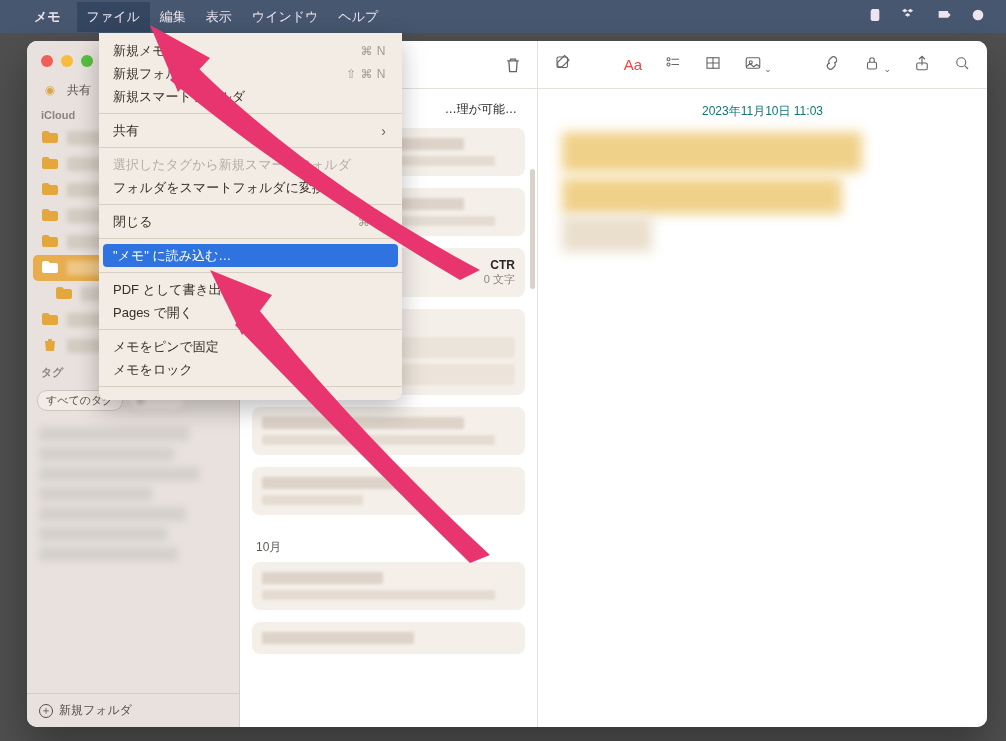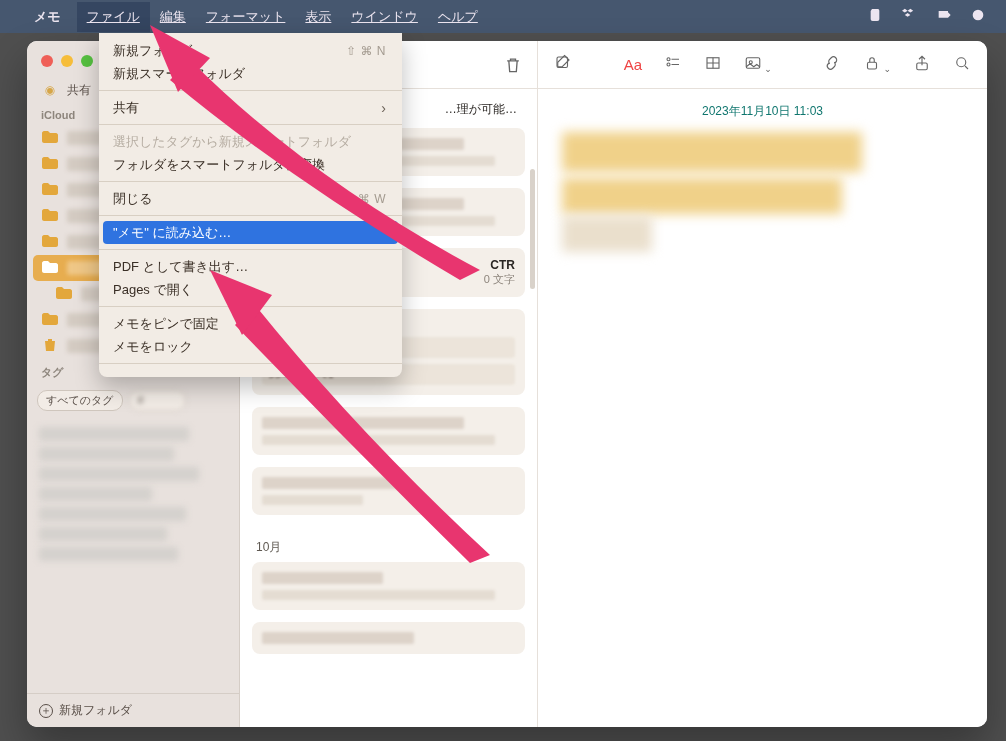--- a/index.html
+++ b/index.html
@@ -2,21 +2,21 @@
 <html><head>
 <meta charset="utf-8">
 <style>
 * { margin: 0; padding: 0; box-sizing: border-box; font-family: -apple-system, "Hiragino Sans", "Hiragino Kaku Gothic ProN", sans-serif; }
 html, body { width: 1006px; height: 741px; overflow: hidden; background: #4f4f4f; }
 
 
 .menubar { position: absolute; top: 0; left: 0; right: 0; height: 33px; background: #46576f; color: #ece5f0; display: flex; align-items: center; padding-left: 20px; font-size: 13px; }
 .menubar .apple { font-size: 16px; margin-right: 14px; }
 .menubar .appname { font-weight: 700; margin-right: 16px; }
-.menubar .mitem { padding: 6px 10px; cursor: default; text-decoration: underline; }
+.menubar .mitem { padding: 6px 10px; cursor: default; }
 .menubar .mitem.active { background: #354661; }
 .menubar .right { margin-left: auto; display: flex; gap: 18px; padding-right: 20px; font-size: 15px; }
 .menubar .right span svg { width: 16px; height: 16px; fill: #ece5f0; }
 
 
 .window { position: absolute; left: 27px; top: 41px; width: 960px; height: 686px; background: #fff; border-radius: 10px; box-shadow: 0 20px 40px rgba(0,0,0,.3); overflow: hidden; display: flex; }
 
 
 .sidebar { width: 213px; background: #e8e1dd; border-right: 1px solid #d5cdc6; display: flex; flex-direction: column; font-size: 12px; color: #594f48; }
 .traffic { display: flex; gap: 8px; padding: 14px 14px 10px; }
@@ -84,21 +84,20 @@
 .blur-line { background: #d4d1cd; border-radius: 2px; }
 </style>
 </head>
 <body>
 
 <div class="menubar">
   <span class="apple"></span>
   <span class="appname">メモ</span>
   <span class="mitem active">ファイル</span>
   <span class="mitem">編集</span>
-  <span class="mitem">フォーマット</span>
   <span class="mitem">表示</span>
   <span class="mitem">ウインドウ</span>
   <span class="mitem">ヘルプ</span>
   <div class="right">
     <span><svg viewBox="0 0 24 24">
           <path d="M6 3h8c2 0 3 1 3 3v12c0 2-1 3-3 3H7c-2 0-3-1-3-3V6z"></path>
         </svg></span>
     <span><svg viewBox="0 0 24 24">
           <path d="M6 4l6 4-6 4-6-4zM18 4l6 4-6 4-6-4zM12 13l6 4-6 4-6-4z" transform="scale(.7)"></path>
         </svg></span>
@@ -296,20 +295,24 @@
       <div class="note-date">2023年11月10日 11:03</div>
       <div class="hi-block hi1"></div>
       <div class="hi-block hi2"></div>
       <div class="hi3"></div>
     </div>
   </div>
 </div>
 
 <div class="dropdown">
   <div class="dd-item">
+      <span>新規メモ</span>
+      <span class="sc">⌘ N</span>
+    </div>
+  <div class="dd-item">
       <span>新規フォルダ</span>
       <span class="sc">⇧ ⌘ N</span>
     </div>
   <div class="dd-item">
       <span>新規スマートフォルダ</span>
     </div>
   <div class="dd-sep"></div>
   <div class="dd-item sub">
       <span>共有</span>
     </div>

